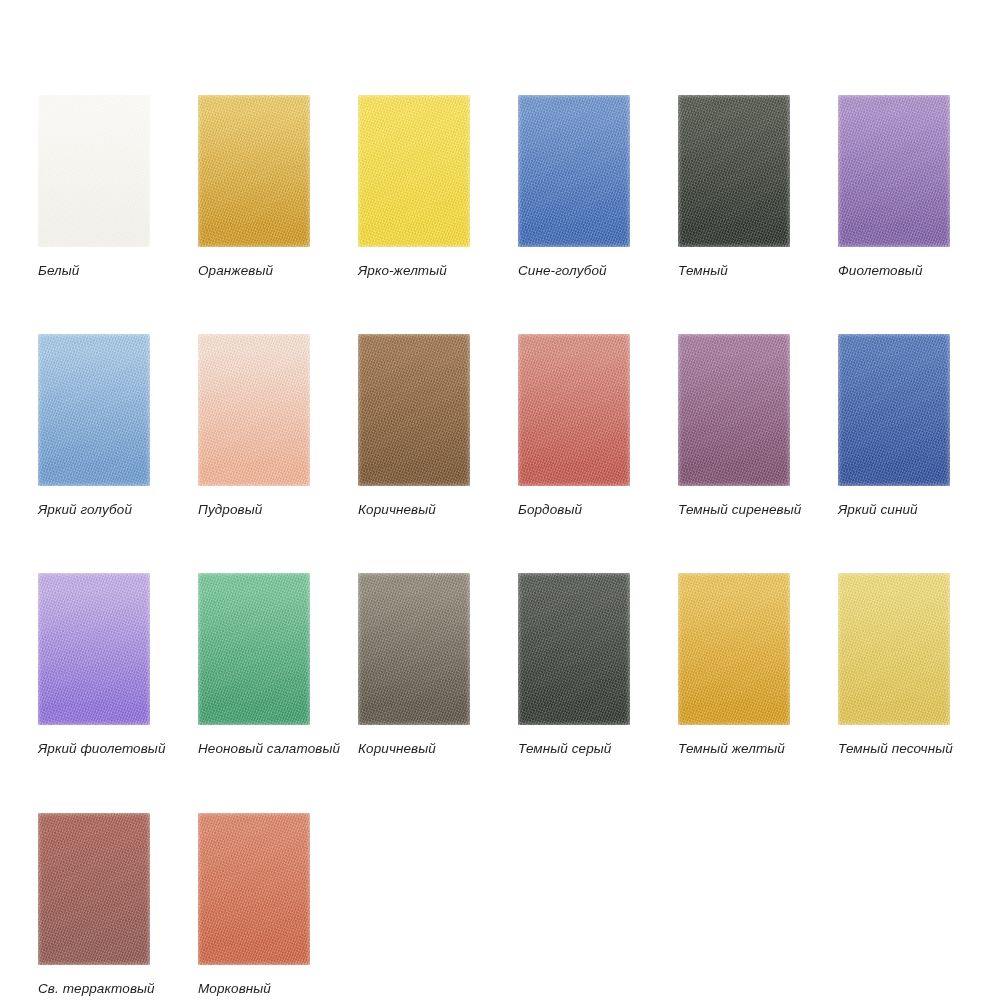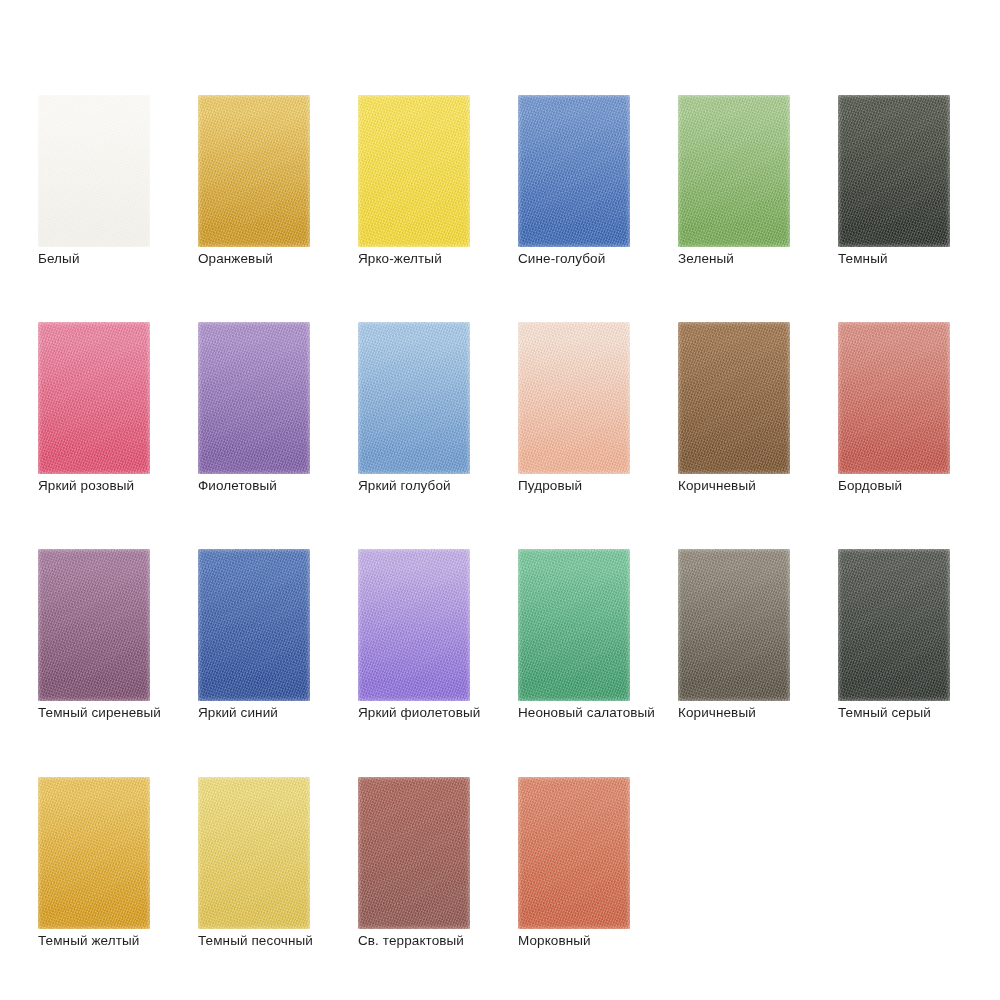--- a/index.html
+++ b/index.html
@@ -58,26 +58,27 @@
     content: "";
     position: absolute;
     inset: -2px;
     pointer-events: none;
     box-shadow: inset 0 0 5px 2px rgba(255,255,255,0.55);
     border-radius: 2px;
     z-index: 2;
   }
 
   .swatch-label {
-    margin-top: 4px;
+    margin-top: 16px;
     font-size: 13.5px;
     line-height: 1.2;
     color: #1f1f1f;
     white-space: nowrap;
     letter-spacing: 0.1px;
+    font-style: italic;
   }
 
   .chip-white {
     box-shadow: none;
   }
   .chip-white::before {
     box-shadow: inset 0 0 4px 1px rgba(255,255,255,0.8);
   }
   .chip-white::after {
     opacity: 0.25;
@@ -97,30 +98,22 @@
     </div>
     <div class="swatch-cell">
       <div class="swatch-chip" style="background: linear-gradient(rgb(251, 227, 81) 0%, rgb(251, 227, 81) 12%, rgb(245, 218, 53) 88%, rgb(245, 218, 53) 100%);"></div>
       <div class="swatch-label">Ярко-желтый</div>
     </div>
     <div class="swatch-cell">
       <div class="swatch-chip" style="background: linear-gradient(rgb(107, 145, 205) 0%, rgb(107, 145, 205) 12%, rgb(59, 103, 181) 88%, rgb(59, 103, 181) 100%);"></div>
       <div class="swatch-label">Сине-голубой</div>
     </div>
     <div class="swatch-cell">
-      <div class="swatch-chip" style="background: linear-gradient(rgb(163, 201, 138) 0%, rgb(163, 201, 138) 12%, rgb(117, 170, 83) 88%, rgb(117, 170, 83) 100%);"></div>
-      <div class="swatch-label">Зеленый</div>
-    </div>
-    <div class="swatch-cell">
       <div class="swatch-chip" style="background: linear-gradient(rgb(78, 82, 70) 0%, rgb(78, 82, 70) 12%, rgb(43, 48, 42) 88%, rgb(43, 48, 42) 100%);"></div>
       <div class="swatch-label">Темный</div>
-    </div>
-    <div class="swatch-cell">
-      <div class="swatch-chip" style="background: linear-gradient(rgb(236, 127, 158) 0%, rgb(236, 127, 158) 12%, rgb(226, 78, 111) 88%, rgb(226, 78, 111) 100%);"></div>
-      <div class="swatch-label">Яркий розовый</div>
     </div>
     <div class="swatch-cell">
       <div class="swatch-chip" style="background: linear-gradient(rgb(169, 140, 201) 0%, rgb(169, 140, 201) 12%, rgb(127, 95, 168) 88%, rgb(127, 95, 168) 100%);"></div>
       <div class="swatch-label">Фиолетовый</div>
     </div>
     <div class="swatch-cell">
       <div class="swatch-chip" style="background: linear-gradient(rgb(163, 198, 230) 0%, rgb(163, 198, 230) 12%, rgb(109, 155, 208) 88%, rgb(109, 155, 208) 100%);"></div>
       <div class="swatch-label">Яркий голубой</div>
     </div>
     <div class="swatch-cell">

